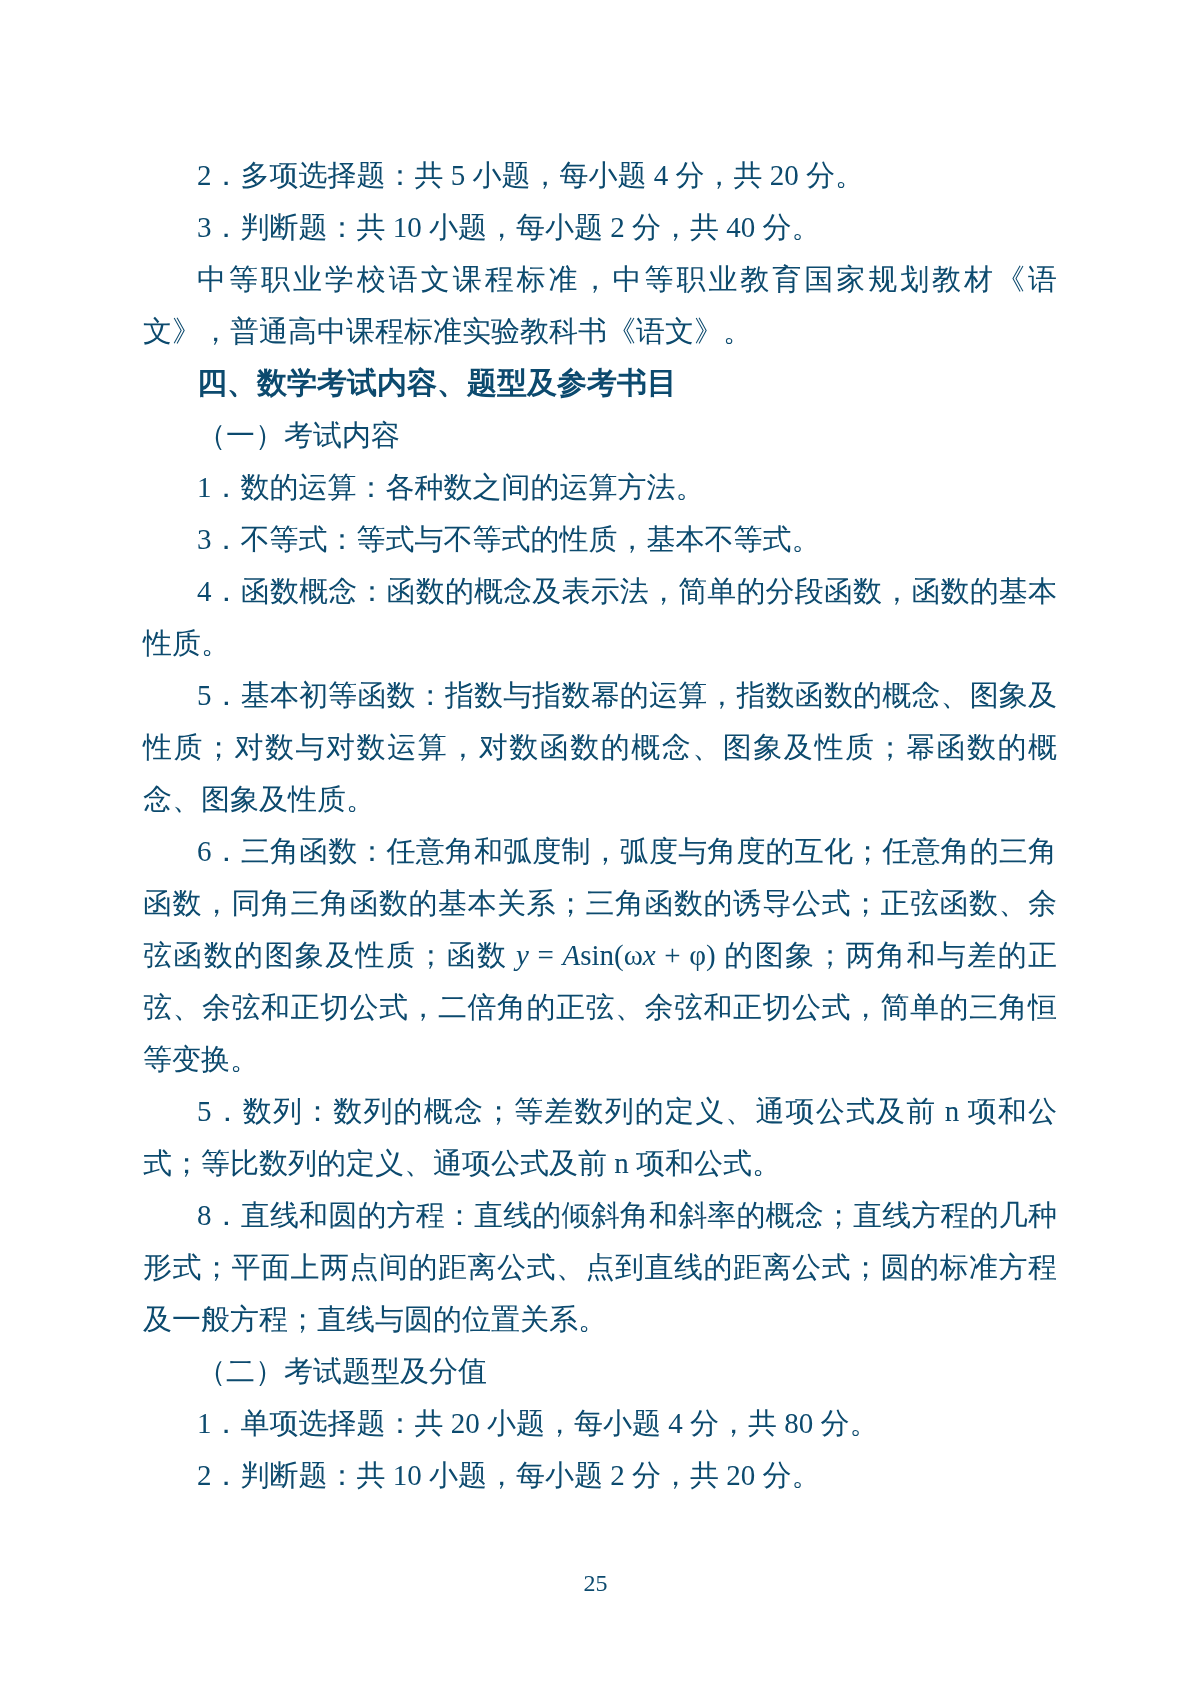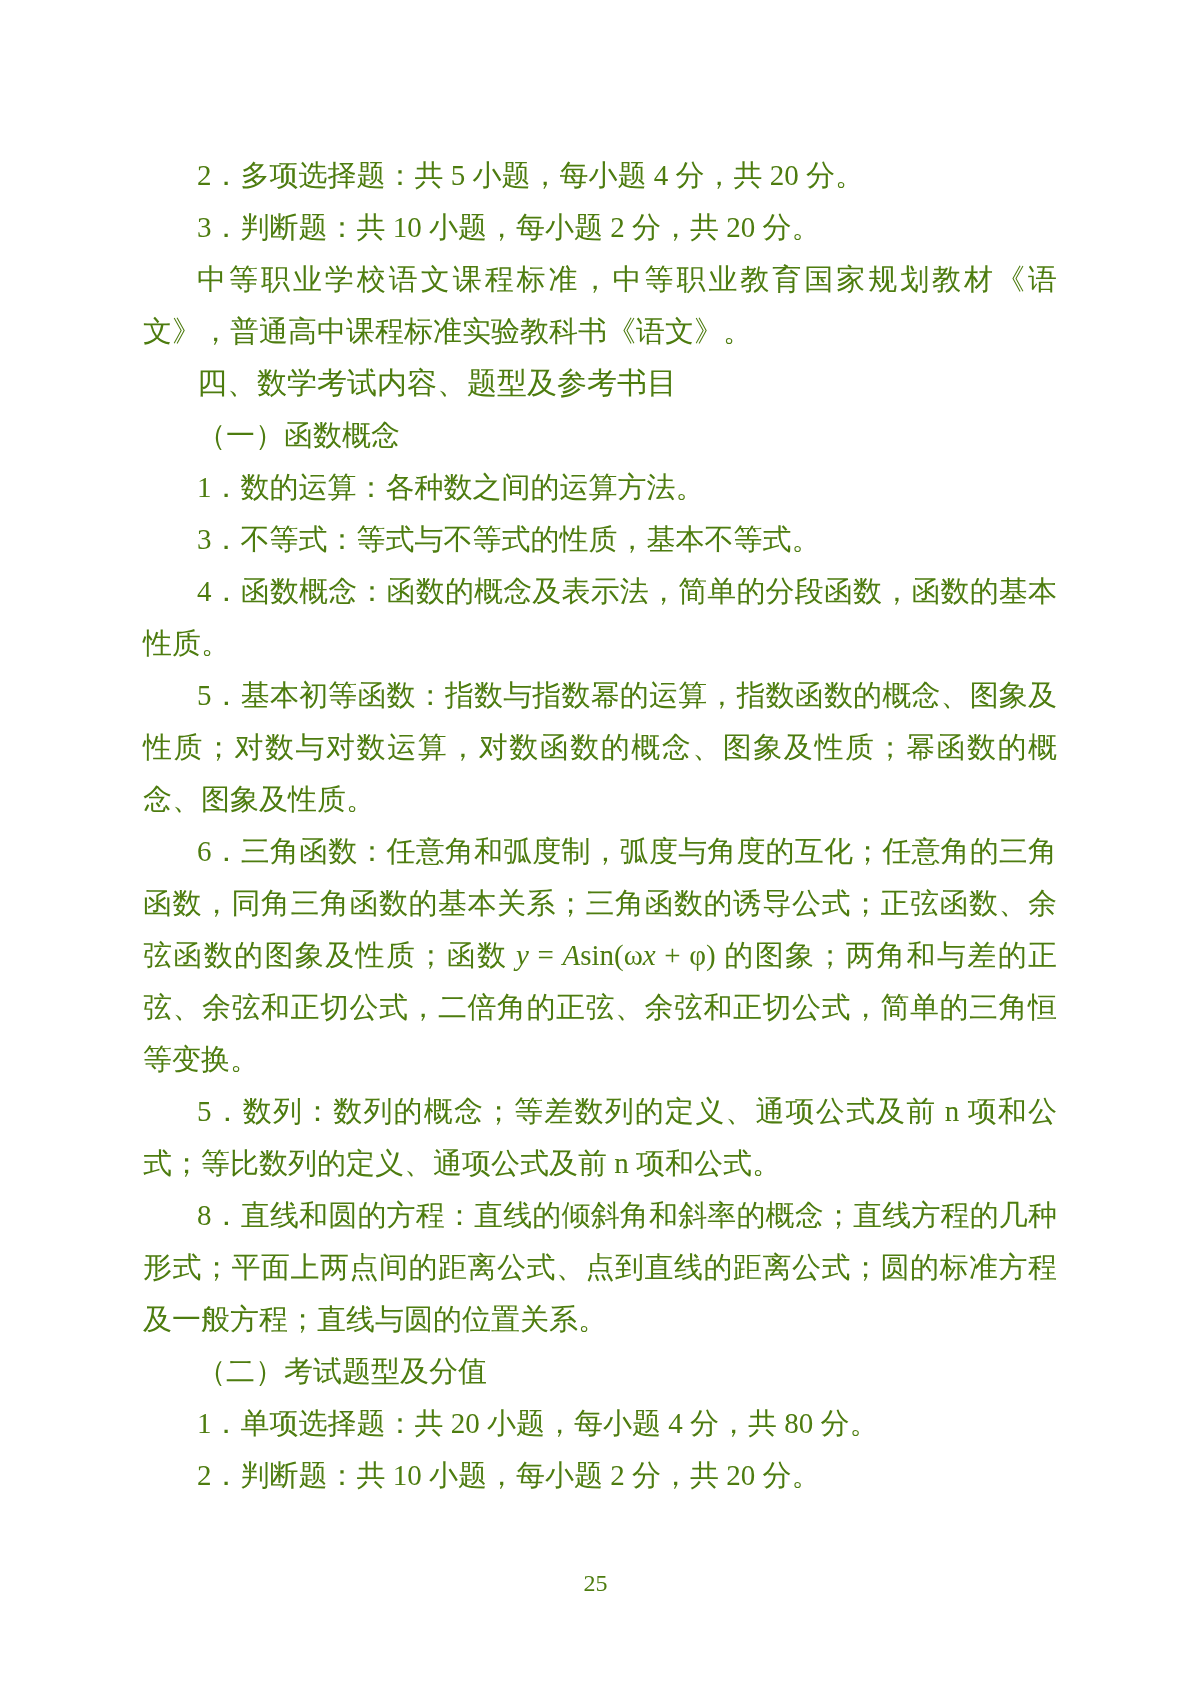--- a/index.html
+++ b/index.html
@@ -5,41 +5,41 @@
   html, body {
     margin: 0;
     padding: 0;
     background: #ffffff;
   }
   .page {
     position: relative;
     width: 1191px;
     height: 1684px;
     background: #ffffff;
-    color: #4d7c0f;
+    color: #0c4a6e;
     font-family: "Liberation Serif", "DejaVu Serif", serif;
     overflow: hidden;
   }
   .content {
     position: absolute;
     left: 143px;
     top: 149px;
     width: 914px;
   }
   p.para {
     margin: 0;
     padding: 0;
     font-size: 29px;
     line-height: 52px;
     text-align: justify;
     text-indent: 54px;
     word-break: normal;
   }
   p.para.heading {
-    font-weight: normal;
+    font-weight: bold;
     font-size: 30px;
   }
   .math-var {
     font-style: italic;
   }
   .math-rm {
     font-style: normal;
   }
   .footer {
     position: absolute;
@@ -50,24 +50,24 @@
     font-size: 24px;
     line-height: 34px;
   }
 </style>
 </head>
 <body>
 
 <div class="page">
   <div class="content">
       <p class="para">2．多项选择题：共 5 小题，每小题 4 分，共 20 分。</p>
-      <p class="para">3．判断题：共 10 小题，每小题 2 分，共 20 分。</p>
+      <p class="para">3．判断题：共 10 小题，每小题 2 分，共 40 分。</p>
       <p class="para">中等职业学校语文课程标准，中等职业教育国家规划教材《语文》，普通高中课程标准实验教科书《语文》。</p>
       <p class="para heading">四、数学考试内容、题型及参考书目</p>
-      <p class="para">（一）函数概念</p>
+      <p class="para">（一）考试内容</p>
       <p class="para">1．数的运算：各种数之间的运算方法。</p>
       <p class="para">3．不等式：等式与不等式的性质，基本不等式。</p>
       <p class="para">4．函数概念：函数的概念及表示法，简单的分段函数，函数的基本性质。</p>
       <p class="para">5．基本初等函数：指数与指数幂的运算，指数函数的概念、图象及性质；对数与对数运算，对数函数的概念、图象及性质；幂函数的概念、图象及性质。</p>
       <p class="para"><span>6．三角函数：任意角和弧度制，弧度与角度的互化；任意角的三角函数，同角三角函数的基本关系；三角函数的诱导公式；正弦函数、余弦函数的图象及性质；函数 </span><span class="math-var">y</span><span class="math-rm"> = </span><span class="math-var">A</span><span class="math-rm">sin(ω</span><span class="math-var">x</span><span class="math-rm"> + φ)</span><span> 的图象；两角和与差的正弦、余弦和正切公式，二倍角的正弦、余弦和正切公式，简单的三角恒等变换。</span></p>
       <p class="para">5．数列：数列的概念；等差数列的定义、通项公式及前 n 项和公式；等比数列的定义、通项公式及前 n 项和公式。</p>
       <p class="para">8．直线和圆的方程：直线的倾斜角和斜率的概念；直线方程的几种形式；平面上两点间的距离公式、点到直线的距离公式；圆的标准方程及一般方程；直线与圆的位置关系。</p>
       <p class="para">（二）考试题型及分值</p>
       <p class="para">1．单项选择题：共 20 小题，每小题 4 分，共 80 分。</p>
       <p class="para">2．判断题：共 10 小题，每小题 2 分，共 20 分。</p>

